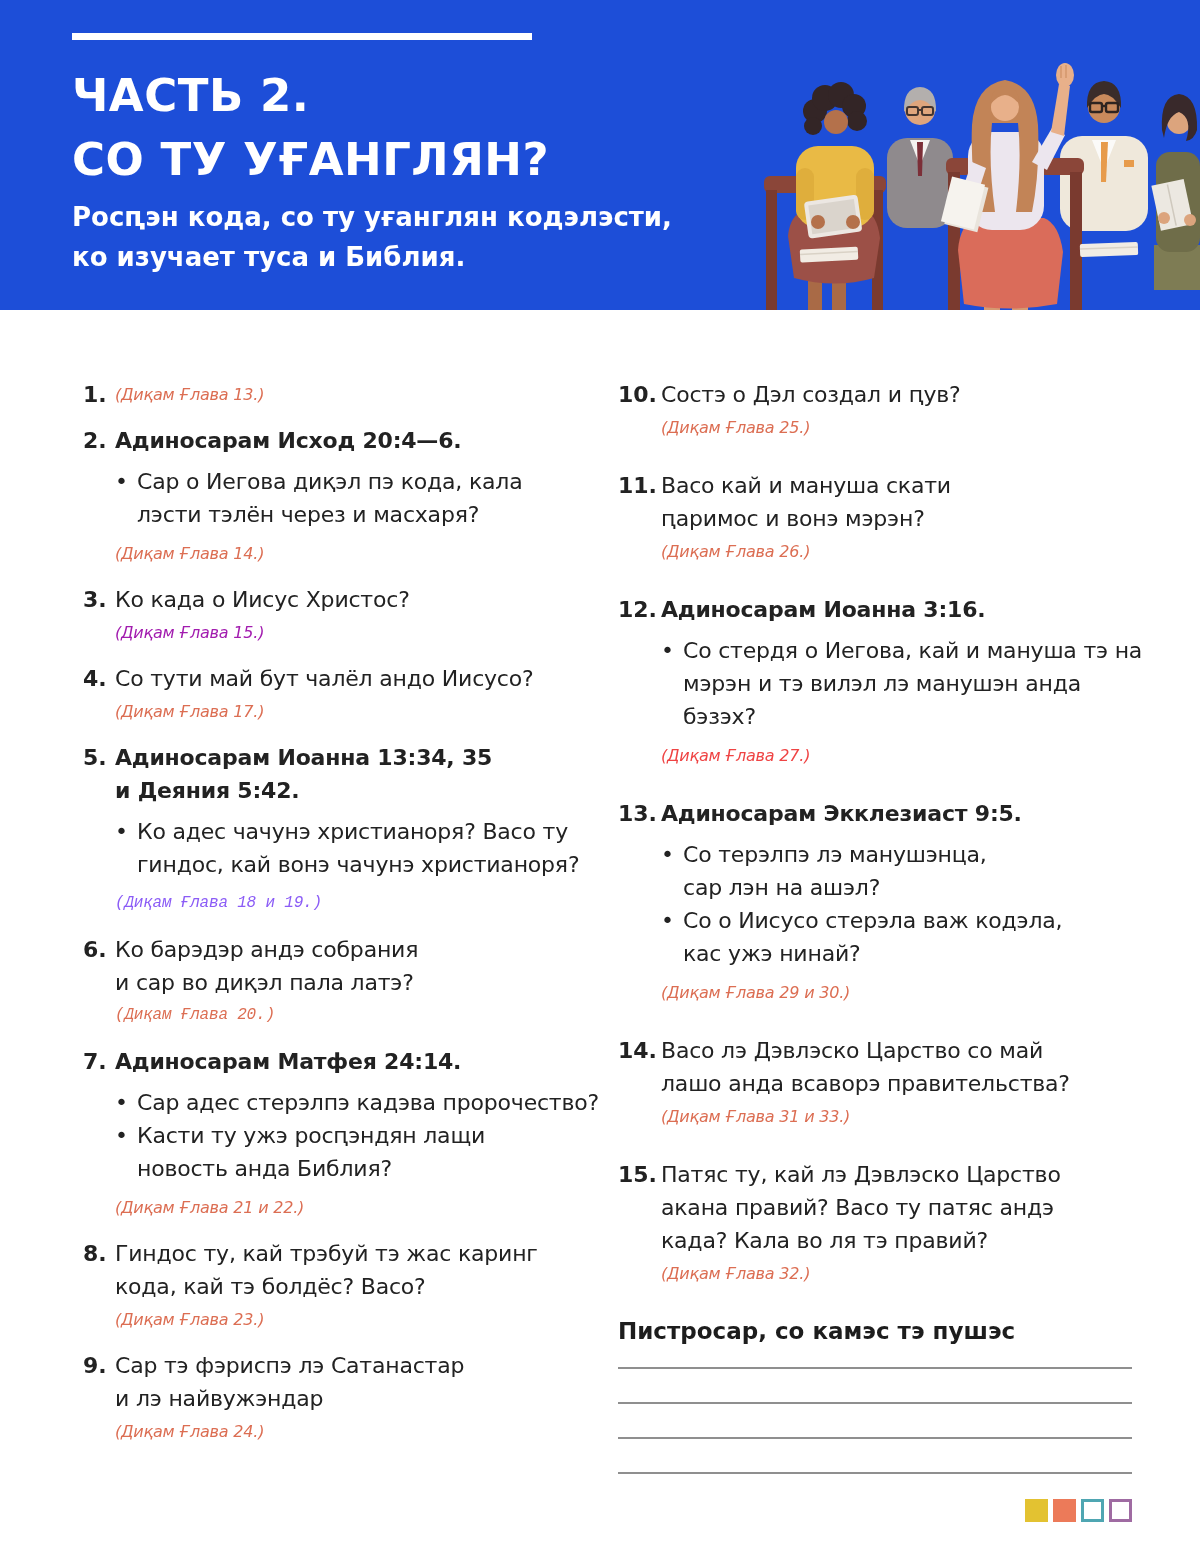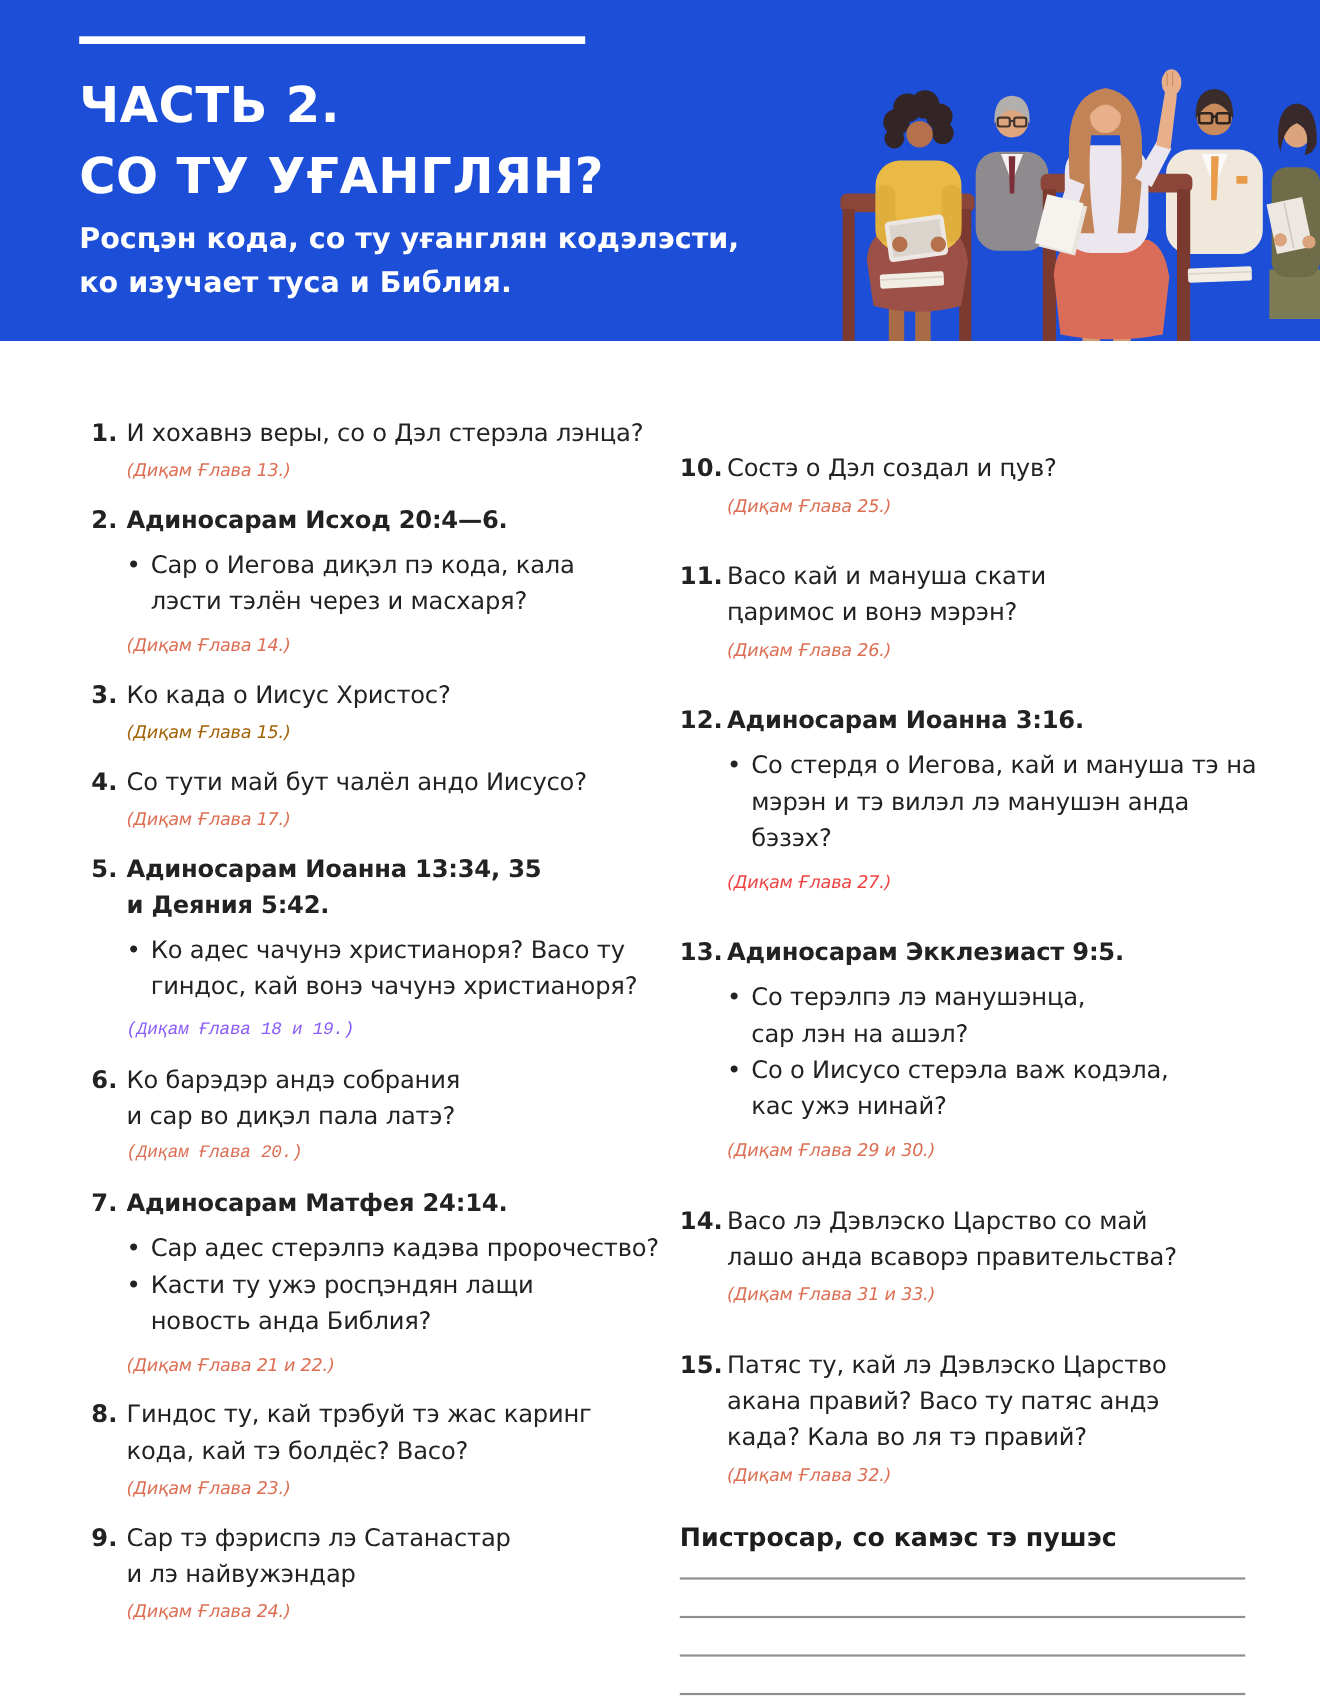--- a/index.html
+++ b/index.html
@@ -11,21 +11,21 @@
   .title{position:absolute;left:72px;top:64px;margin:0;font-size:45px;line-height:64px;
          font-weight:bold;color:#ffffff;white-space:pre-line;letter-spacing:.5px;}
   .subtitle{position:absolute;left:72px;top:197px;margin:0;font-size:26px;line-height:40px;
             font-weight:bold;color:#ffffff;white-space:pre-line;}
   .illus{position:absolute;right:0;bottom:0;display:block;}
   
   .col{position:absolute;top:378px;}
   .col-left{left:83px;width:525px;}
   .col-right{left:618px;width:525px;}
   .q-item{display:flex;margin-bottom:13px;}
-  .col-right .q-item{margin-bottom:25px;margin-top:32px;}
+  .col-right .q-item{margin-bottom:25px;}
   .q-num{flex:none;width:32px;font-weight:bold;font-size:22px;line-height:33px;}
   .col-right .q-num{width:43px;}
   .q-body{flex:1;min-width:0;}
   .q-text{font-size:22px;line-height:33px;white-space:pre-line;letter-spacing:-.2px;}
   .q-text.heading{font-weight:bold;margin-bottom:8px;}
   .q-bullet{display:flex;}
   .dot{flex:none;width:22px;font-size:22px;line-height:33px;}
   .bullet-text{font-size:22px;line-height:33px;white-space:pre-line;letter-spacing:-.2px;}
   .q-ref{font-size:16px;line-height:33px;font-style:italic;color:#DC6E53;letter-spacing:-.2px;}
   .q-ref.after-bullets{margin-top:6px;}
@@ -149,41 +149,40 @@
         <rect x="320" y="233" width="58" height="13" rx="2" fill="#F1ECE4"></rect>
         <line x1="320" y1="238" x2="378" y2="238" stroke="#D9D2C6" stroke-width="1.5"></line>
       </g>
     </svg>
   </header>
 
   <section class="col col-left" id="col-left">
       <div class="q-item">
         <div class="q-num">1.</div>
         <div class="q-body">
-          <div class="q-text">И хохавнэ веры, со о Дэл стерэла лэнца?</div>
           <div class="q-ref" style="color: rgb(220, 110, 83);">(Диқам Ғлава 13.)</div>
         </div>
       </div>
       <div class="q-item">
         <div class="q-num">2.</div>
         <div class="q-body">
           <div class="q-text heading">Адиносарам Исход 20:4—6.</div>
           <div class="q-bullet">
             <span class="dot">•</span>
             <span class="bullet-text">Сар о Иегова диқэл пэ кода, кала
 лэсти тэлён через и масхаря?</span>
           </div>
           <div class="q-ref after-bullets" style="color: rgb(220, 110, 83);">(Диқам Ғлава 14.)</div>
         </div>
       </div>
       <div class="q-item">
         <div class="q-num">3.</div>
         <div class="q-body">
           <div class="q-text">Ко када о Иисус Христос?</div>
-          <div class="q-ref" style="color: #a16207;">(Диқам Ғлава 15.)</div>
+          <div class="q-ref" style="color: #a21caf;">(Диқам Ғлава 15.)</div>
         </div>
       </div>
       <div class="q-item">
         <div class="q-num">4.</div>
         <div class="q-body">
           <div class="q-text">Со тути май бут чалёл андо Иисусо?</div>
           <div class="q-ref" style="color: rgb(220, 110, 83);">(Диқам Ғлава 17.)</div>
         </div>
       </div>
       <div class="q-item">

